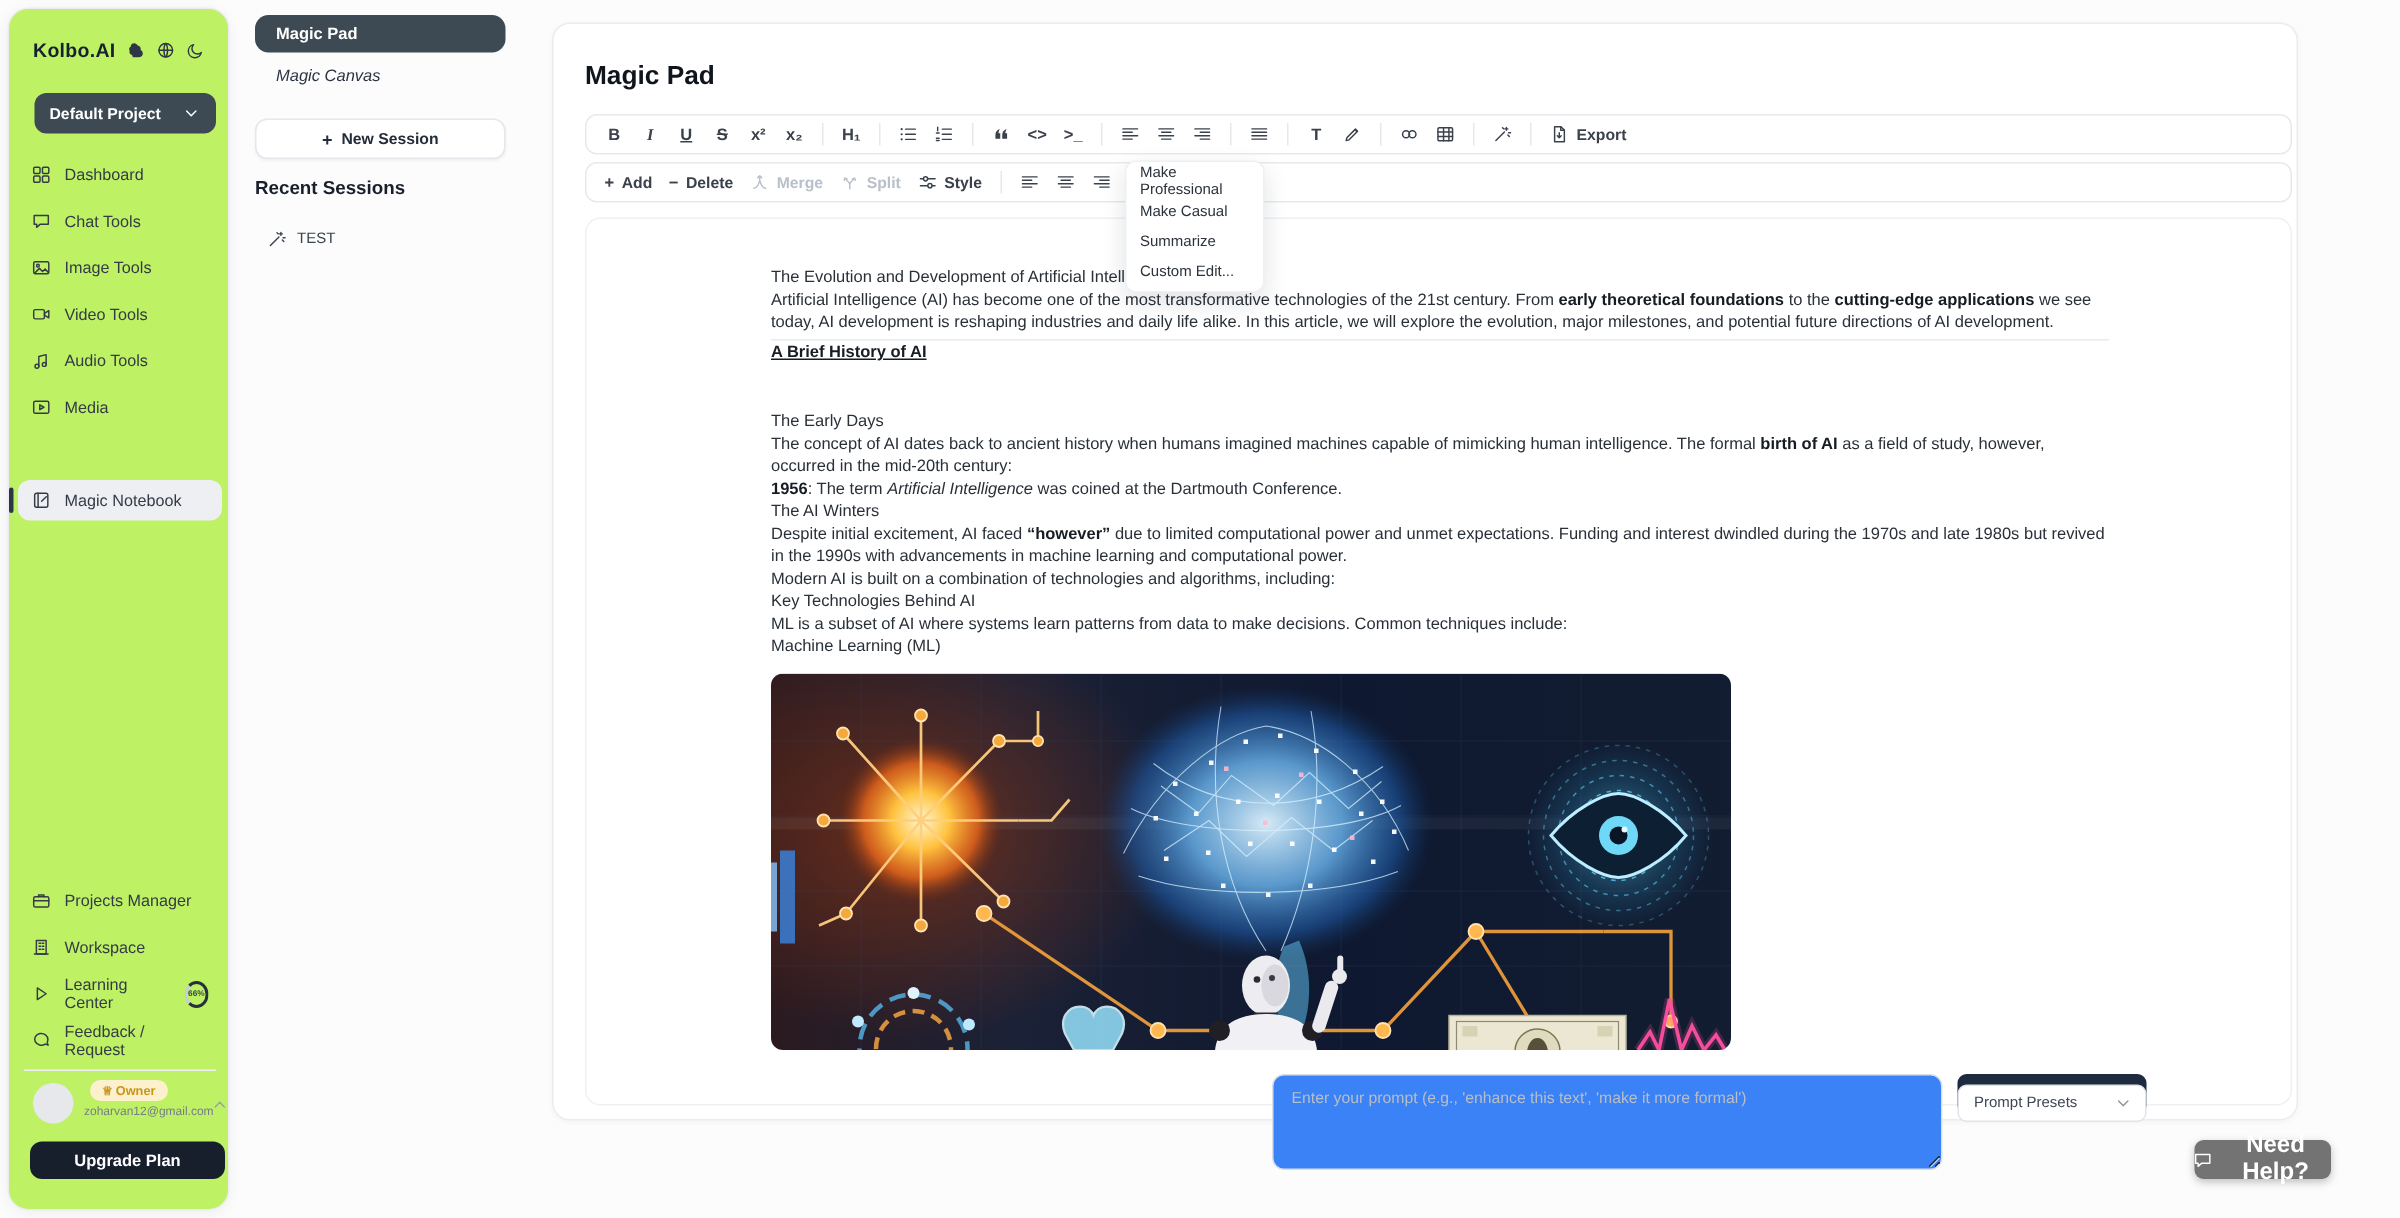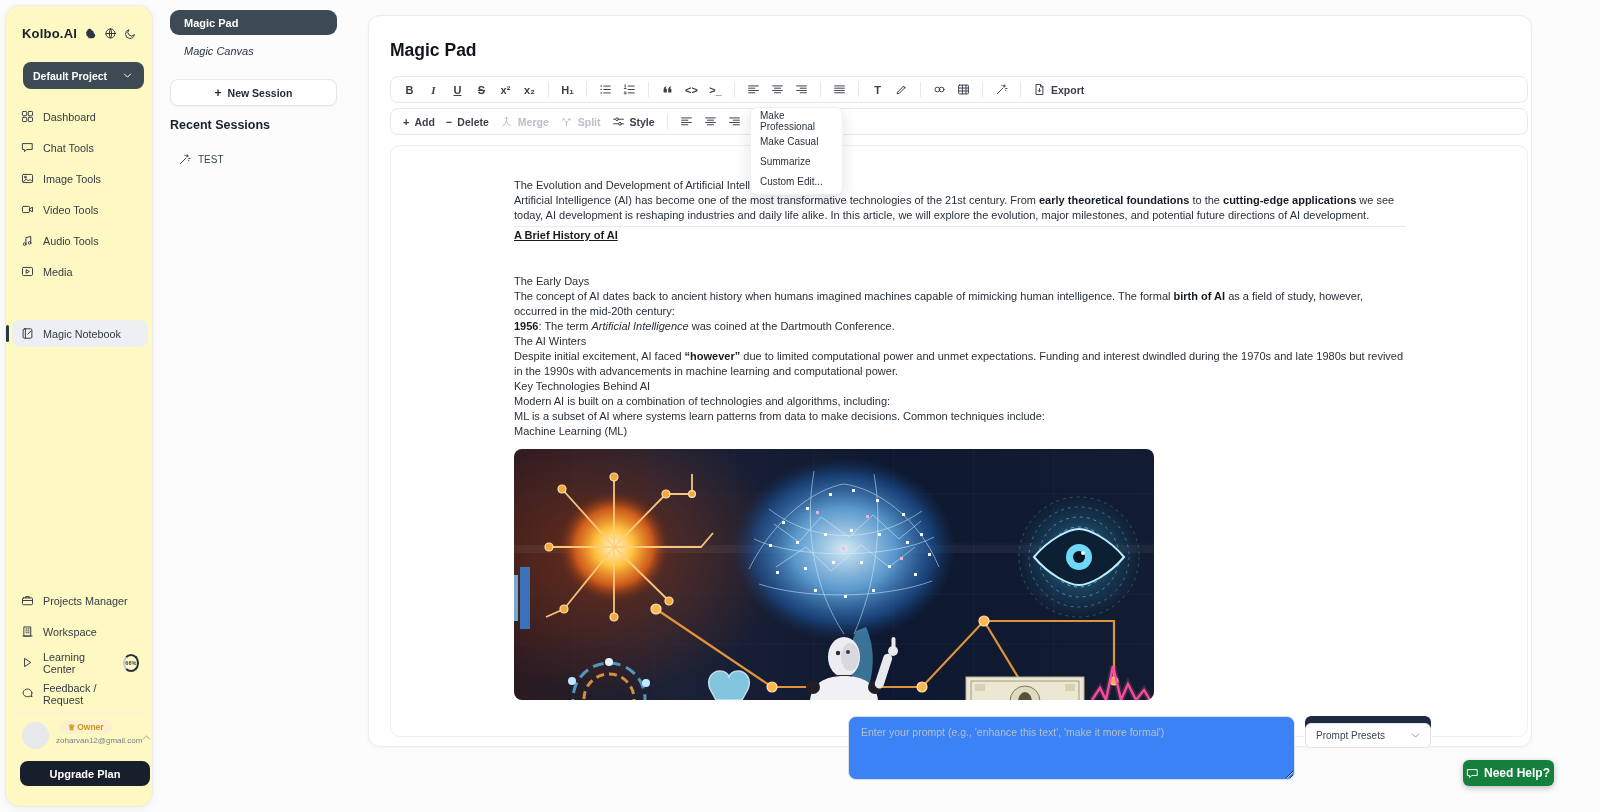--- a/index.html
+++ b/index.html
@@ -2,21 +2,21 @@
 <html><head>
 <meta charset="utf-8">
 <style>
   * { margin:0; padding:0; box-sizing:border-box; font-family:inherit; }
   html,body { width:1600px; height:812px; }
   body { position:relative; overflow:hidden; background:#fcfcfd;
          font-family:"Liberation Sans", sans-serif; color:#2c323a; }
 
   
   .sidebar { position:absolute; left:5px; top:5px; width:148px; height:802px;
-             background:#fef9c3; border:1px solid #ececf0; border-radius:14px;
+             background:#bef264; border:1px solid #ececf0; border-radius:14px;
              box-shadow:0 2px 10px rgba(16,24,40,.05); z-index:3; }
   .brand-row { position:absolute; left:16px; top:20px; width:120px; display:flex;
                align-items:center; gap:7px; }
   .brand { font-size:13px; font-weight:800; color:#16202e; letter-spacing:.2px; }
   .hicon { width:13px; height:13px; color:#2c3644; background:none; border:none; cursor:pointer;
            display:flex; align-items:center; justify-content:center; }
   .project-btn { position:absolute; left:17px; top:56px; width:121px; height:27px;
                  background:#3d4a53; color:#fff; border:none; border-radius:8px;
                  font-size:10.5px; font-weight:700; display:flex; align-items:center;
                  justify-content:space-between; padding:0 10px; cursor:pointer; }
@@ -114,22 +114,22 @@
                   font-family:"Liberation Sans", sans-serif; }
   .prompt-input::placeholder { color:#b7bec8; }
   .submit-btn { position:absolute; left:1305px; top:716px; width:126px; height:27px;
                 background:#1d2a3f; color:#fff; border:none; border-radius:6px;
                 font-size:11px; font-weight:700; cursor:pointer; z-index:7; }
   .presets-btn { position:absolute; left:1305px; top:723px; width:126px; height:25px;
                  background:#fff; border:1px solid #e0e3e9; border-radius:6px;
                  font-size:10px; color:#3f4754; display:flex; align-items:center;
                  justify-content:space-between; padding:0 10px; cursor:pointer; z-index:7; }
   .help-btn { position:absolute; left:1463px; top:760px; width:91px; height:26px;
-              background:#15803d; color:#fff; border:none; border-radius:6px;
-              font-size:12px; font-weight:700; display:flex; align-items:center;
+              background:#737373; color:#fff; border:none; border-radius:6px;
+              font-size:16px; font-weight:700; display:flex; align-items:center;
               justify-content:center; gap:6px; cursor:pointer;
               box-shadow:0 2px 6px rgba(0,0,0,.25); z-index:8; }
 </style>
 </head>
 <body>
 
 <aside class="sidebar">
   <div class="brand-row">
     <span class="brand">Kolbo.AI</span>
     <span class="hicon" id="brain-slot">
@@ -502,22 +502,22 @@
         <div class="dline"><span>The Evolution and Development of Artificial Intelligence</span></div>
         <div class="dline"><span>Artificial Intelligence (AI) has become one of the most transformative technologies of the 21st century. From </span><span class="sb">early theoretical foundations</span><span> to the </span><span class="sb">cutting-edge applications</span><span> we see today, AI development is reshaping industries and daily life alike. In this article, we will explore the evolution, major milestones, and potential future directions of AI development.</span></div>
         <div class="doc-hr"></div>
         <div class="dline"><span class="sb su">A Brief History of AI</span></div>
         <div style="height: 31px;"></div>
         <div class="dline"><span>The Early Days</span></div>
         <div class="dline"><span>The concept of AI dates back to ancient history when humans imagined machines capable of mimicking human intelligence. The formal </span><span class="sb">birth of AI</span><span> as a field of study, however, occurred in the mid-20th century:</span></div>
         <div class="dline"><span class="sb">1956</span><span>: The term </span><span class="si">Artificial Intelligence</span><span> was coined at the Dartmouth Conference.</span></div>
         <div class="dline"><span>The AI Winters</span></div>
         <div class="dline"><span>Despite initial excitement, AI faced </span><span class="sb">“however”</span><span> due to limited computational power and unmet expectations. Funding and interest dwindled during the 1970s and late 1980s but revived in the 1990s with advancements in machine learning and computational power.</span></div>
+        <div class="dline"><span>Modern AI is built on a combination of technologies and algorithms, including:</span></div>
         <div class="dline"><span>Key Technologies Behind AI</span></div>
-        <div class="dline"><span>Modern AI is built on a combination of technologies and algorithms, including:</span></div>
         <div class="dline"><span>ML is a subset of AI where systems learn patterns from data to make decisions. Common techniques include:</span></div>
         <div class="dline"><span>Machine Learning (ML)</span></div>
         <div class="hero-wrap">
 <svg viewBox="0 0 640 251" width="640" height="251" preserveAspectRatio="none">
   <defs>
     <linearGradient id="hbg" x1="0" y1="0" x2="1" y2="0">
       <stop offset="0" stop-color="#2b1a20"></stop>
                 <stop offset="0.25" stop-color="#1b2136"></stop>
       <stop offset="0.6" stop-color="#0e1830"></stop>
                 <stop offset="1" stop-color="#121d31"></stop>

